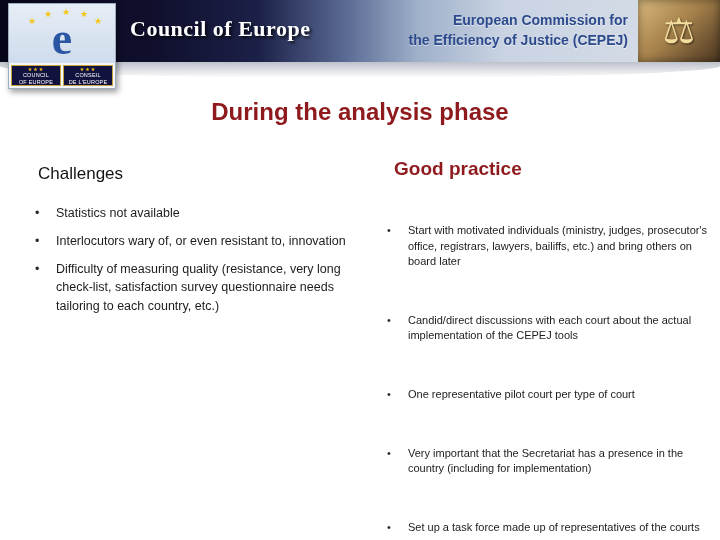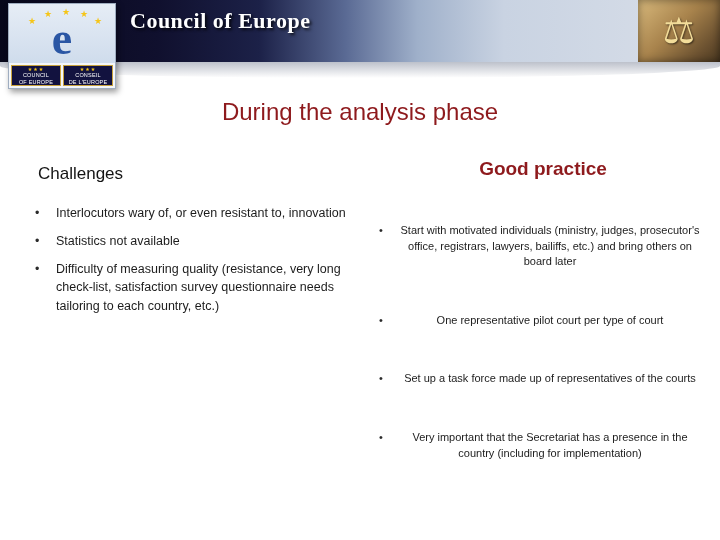--- a/index.html
+++ b/index.html
@@ -18,21 +18,21 @@
     background:linear-gradient(90deg,
       #07071a 0%, #10102e 22%, #1c2148 36%,
       #5a6a94 48%, #9fb0ca 58%, #c9d3e2 70%, #d9dfe9 100%);
   }
   .header-shadow {
     position:absolute; top:62px; left:0; width:720px; height:16px;
     background:linear-gradient(180deg, rgba(90,100,125,.40), rgba(255,255,255,0));
     border-radius:0 0 60% 60% / 0 0 90% 90%;
   }
   .coe-title {
-    position:absolute; left:130px; top:8px;
+    position:absolute; left:130px; top:16px;
     font-family:"Liberation Serif", serif;
     font-size:22px; font-weight:bold; letter-spacing:.5px;
     color:#ffffff; text-shadow:2px 2px 3px rgba(0,0,0,.75);
     white-space:nowrap;
   }
   .ec-text {
     position:absolute; right:92px; top:11px;
     text-align:right; font-weight:bold; font-size:14px; line-height:1.4;
     color:#2c4a8c; text-shadow:0 1px 0 rgba(255,255,255,.55);
     white-space:nowrap;
@@ -63,26 +63,26 @@
     flex:1; background:#12123f; border:1px solid #c8a23c;
     display:flex; flex-direction:column; align-items:center; justify-content:center;
     line-height:1.25;
   }
   .badge .stars { color:#f5c518; font-size:5px; letter-spacing:1px; }
   .badge .line { color:#ffffff; font-size:5.5px; letter-spacing:.2px; white-space:nowrap; }
 
   
   .slide-title {
     position:absolute; top:98px; left:0; width:720px;
-    text-align:center; font-size:24px; font-weight:normal;
+    text-align:center; font-size:24px; font-weight:bold;
     color:#8e1a1d;
   }
 
   .col-left  { position:absolute; left:28px;  top:164px; width:336px; }
-  .col-right { position:absolute; left:372px; top:158px; width:328px;text-align:center; }
+  .col-right { position:absolute; left:380px; top:158px; width:328px; }
 
   .left-heading {
     font-size:17px; font-weight:normal; color:#141414;
     margin:0 0 20px 10px;
   }
   .right-heading {
     font-size:19px; font-weight:bold; color:#8e1a1d;
     margin:0 0 16px 14px;
   }
 
@@ -96,20 +96,24 @@
   .col-left ul.bullets li  { margin-bottom:9px; }
   .col-right ul.bullets { font-size:11px; line-height:1.42; color:#1c1c1c; }
   .col-right ul.bullets li { margin-bottom:5px;margin-top:43px; }
 </style>
 </head>
 <body>
 
 <div class="header">
   <div class="coe-title">Council of Europe</div>
 
+  <div class="ec-text">
+    <div>European Commission for</div>
+    <div>the Efficiency of Justice (CEPEJ)</div>
+  </div>
 
   <div class="justice-img">
     <span class="scales">⚖</span>
   </div>
 </div>
 <div class="header-shadow"></div>
 
 <div class="logo-panel">
   <div class="logo-e">
     <svg width="96" height="52" viewBox="0 0 96 52">
@@ -133,27 +137,28 @@
       <span class="line">DE L'EUROPE</span>
     </div>
   </div>
 </div>
 
 <div class="slide-title">During the analysis phase</div>
 
 <div class="col-left">
   <h2 class="left-heading">Challenges</h2>
   <ul class="bullets">
+    <li><span>Statistics not available</span></li>
     <li><span>Interlocutors wary of, or even resistant to, innovation</span></li>
-    <li><span>Statistics not available</span></li>
     <li><span>Difficulty of measuring quality (resistance, very long check-list, satisfaction survey questionnaire needs tailoring to each country, etc.)</span></li>
   </ul>
 </div>
 
 <div class="col-right">
   <h2 class="right-heading">Good practice</h2>
   <ul class="bullets">
     <li><span>Start with motivated individuals (ministry, judges, prosecutor's office, registrars, lawyers, bailiffs, etc.) and bring others on board later</span></li>
+    <li><span>Candid/direct discussions with each court about the actual implementation of the CEPEJ tools</span></li>
     <li><span>One representative pilot court per type of court</span></li>
+    <li><span>Very important that the Secretariat has a presence in the country (including for implementation)</span></li>
     <li><span>Set up a task force made up of representatives of the courts</span></li>
-    <li><span>Very important that the Secretariat has a presence in the country (including for implementation)</span></li>
   </ul>
 </div>
 
 </body></html>

